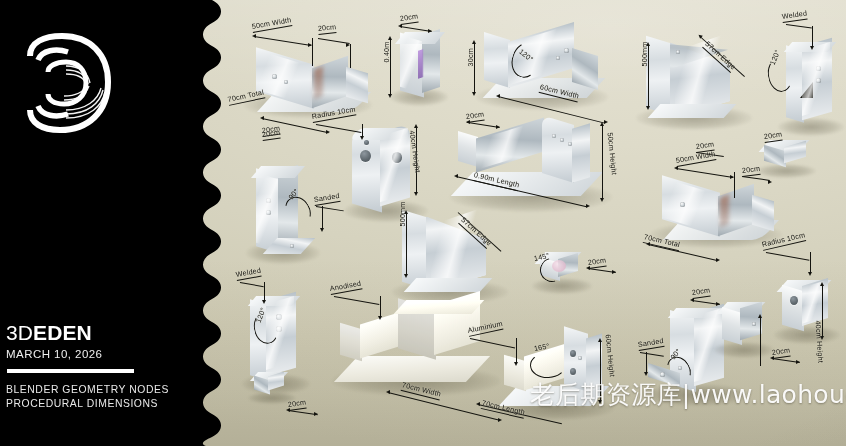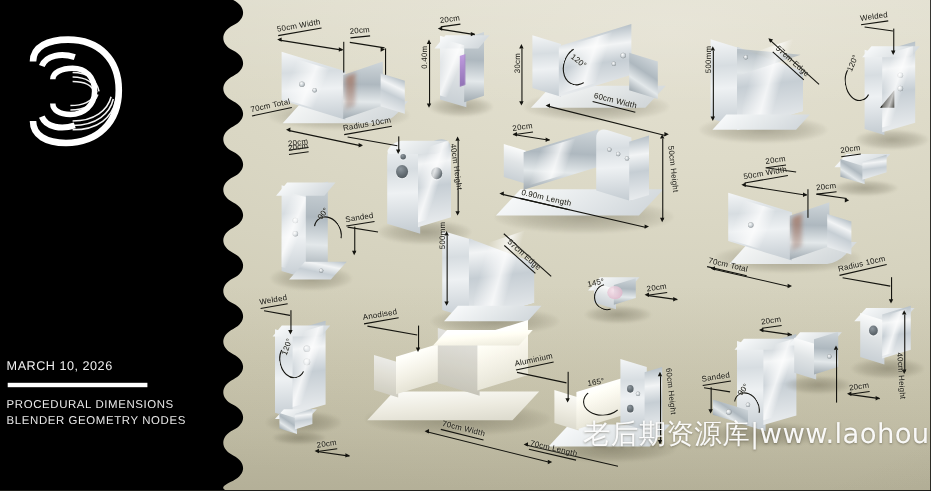--- a/index.html
+++ b/index.html
@@ -564,22 +564,25 @@
         <path d="M52,48 C64,48 70,52 72,58"></path>
         <path d="M50,74 C64,74 72,68 75,60"></path>
         <path d="M50,70 C63,70 70,65 73,59"></path>
         <path d="M52,84 C72,84 84,74 87,62"></path>
         <path d="M52,88 C74,88 86,77 89,64"></path>
         <path d="M52,92 C76,92 88,80 91,66"></path>
       </g>
     </svg>
 
     <div id="title-text">
+      <div class="brand">
+        <span class="w1">3D</span><span class="w2">EDEN</span>
+      </div>
       <div class="date">MARCH 10, 2026</div>
       <div class="rule"></div>
+      <div class="sub">BLENDER GEOMETRY NODES</div>
       <div class="sub">PROCEDURAL DIMENSIONS</div>
-      <div class="sub">BLENDER GEOMETRY NODES</div>
     </div>
   </div>
 
   <div id="watermark">老后期资源库|www.laohouqi.com</div>
 
 </div>
 
 </body></html>

